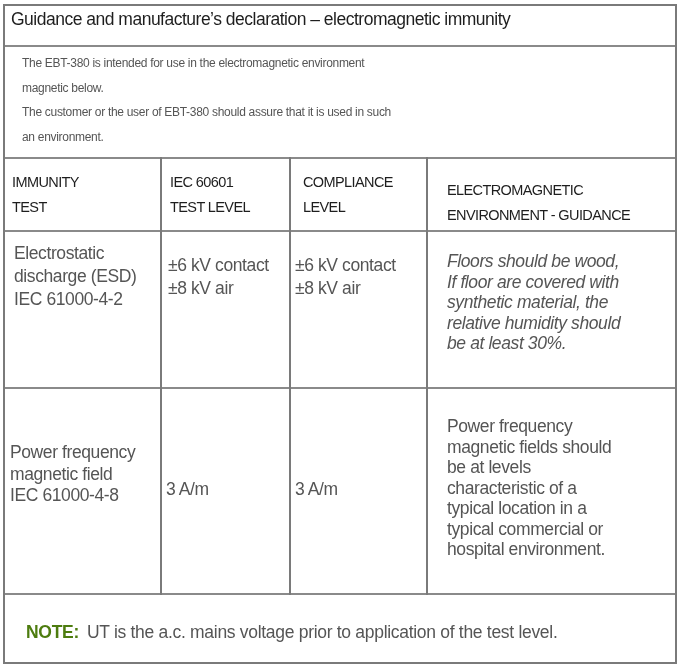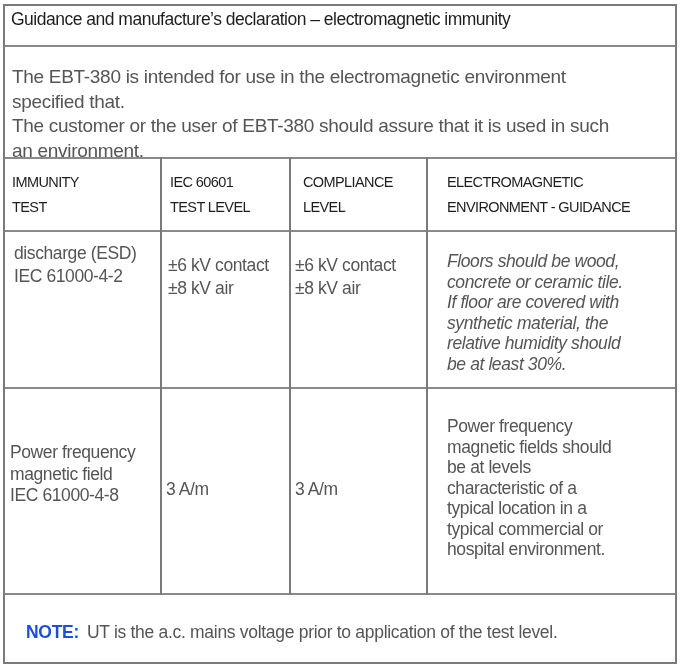--- a/index.html
+++ b/index.html
@@ -4,30 +4,30 @@
 <style>
   html, body { margin: 0; padding: 0; background: #ffffff; }
   body { width: 682px; height: 667px; position: relative; overflow: hidden;
          font-family: "Liberation Sans", sans-serif; color: #555555; }
   .frame { position: absolute; left: 3px; top: 4px; width: 670px; height: 656px;
            border: 2px solid #7a7a7a; box-sizing: content-box; }
   .hline { position: absolute; left: 0; right: 0; height: 2px; background: #8a8a8a; }
   .vline { position: absolute; width: 2px; background: #7a7a7a; }
   .title { position: absolute; left: 11px; top: 9px; font-size: 17.5px; color: #1e1e1e;
            letter-spacing: -0.5px; }
-  .intro { position: absolute; left: 12px; top: 51px; width: 650px; font-size: 19px;
-           line-height: 24.5px; color: #555555; letter-spacing: -0.3px; margin-top: 14px; }
+  .intro { position: absolute; left: 22px; top: 51px; width: 650px; font-size: 12px;
+           line-height: 24.5px; color: #555555; letter-spacing: -0.3px; }
   .hdr { position: absolute; top: 170px; font-size: 14.5px; line-height: 24.5px;
          color: #1e1e1e; font-weight: normal; letter-spacing: -0.6px; }
   .cell { position: absolute; font-size: 17.5px; line-height: 21px; color: #555555;
           letter-spacing: -0.4px; }
   .cell div, .hdr div { white-space: nowrap; }
   .note { position: absolute; left: 26px; top: 622px; font-size: 17.5px; color: #555555;
           letter-spacing: -0.3px; white-space: nowrap; }
-  .note-label { font-weight: bold; color: #1d4ed8; margin-right: 8px; margin-top: 22px; }
+  .note-label { font-weight: bold; color: #4d7c0f; margin-right: 8px; margin-top: 22px; }
 </style>
 </head>
 <body>
 
 <div class="frame">
 
   <div class="hline" style="top:39px;"></div>
   <div class="hline" style="top:151px;"></div>
   <div class="hline" style="top:224px;"></div>
   <div class="hline" style="top:381px;"></div>
@@ -35,57 +35,57 @@
 
   <div class="vline" style="left:155px; top:151px; height:438px;"></div>
   <div class="vline" style="left:284px; top:151px; height:438px;"></div>
   <div class="vline" style="left:421px; top:151px; height:438px;"></div>
 </div>
 
 <div class="title">Guidance and manufacture’s declaration – electromagnetic immunity</div>
 
 <div class="intro">
   <div>The EBT-380 is intended for use in the electromagnetic environment</div>
-  <div>specified that.</div>
+  <div>magnetic below.</div>
   <div>The customer or the user of EBT-380 should assure that it is used in such</div>
   <div>an environment.</div>
 </div>
 
 <div class="hdr" style="left:12px;">
   <div>IMMUNITY</div>
   <div>TEST</div>
 </div>
 <div class="hdr" style="left:170px;">
   <div>IEC 60601</div>
   <div>TEST LEVEL</div>
 </div>
 <div class="hdr" style="left:295px;margin-left:8px;">
   <div>COMPLIANCE</div>
   <div>LEVEL</div>
 </div>
-<div class="hdr" style="left:447px;">
+<div class="hdr" style="left:447px;margin-top:8px;">
   <div>ELECTROMAGNETIC</div>
   <div>ENVIRONMENT - GUIDANCE</div>
 </div>
 
 <div class="cell" style="left:14px; top:242px; line-height:23px;">
+  <div>Electrostatic</div>
   <div>discharge (ESD)</div>
   <div>IEC 61000-4-2</div>
 </div>
 <div class="cell" style="left:168px; top:254px; line-height:23px;">
   <div>±6 kV contact</div>
   <div>±8 kV air</div>
 </div>
 <div class="cell" style="left:295px; top:254px; line-height:23px;">
   <div>±6 kV contact</div>
   <div>±8 kV air</div>
 </div>
 <div class="cell" style="left:447px; top:251px; line-height:20.5px;font-style:italic;">
   <div>Floors should be wood,</div>
-  <div>concrete or ceramic tile.</div>
   <div>If floor are covered with</div>
   <div>synthetic material, the</div>
   <div>relative humidity should</div>
   <div>be at least 30%.</div>
 </div>
 
 <div class="cell" style="left:10px; top:442px; line-height:21.5px;">
   <div>Power frequency</div>
   <div>magnetic field</div>
   <div>IEC 61000-4-8</div>

